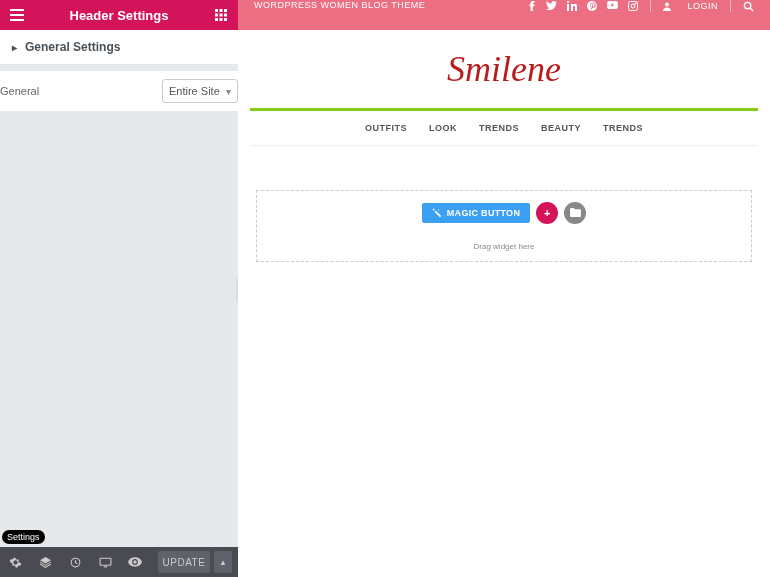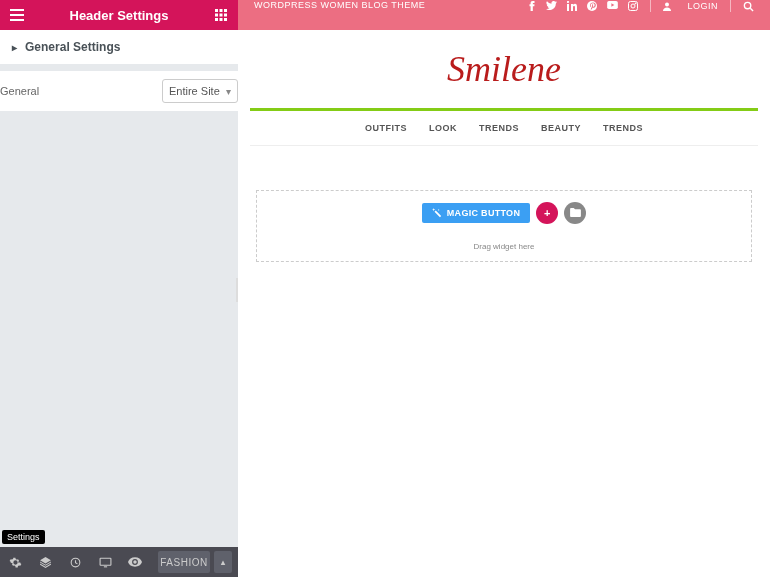--- a/index.html
+++ b/index.html
@@ -14,21 +14,21 @@
 .accordion-item.closed::before { content: "▸"; font-size: 10px; }
 .accordion-item.open::before { content: "▾"; font-size: 10px; }
 .accordion-gap { height: 6px; background: #e6e9ec; }
 
 .condition-row { background: #fff; padding: 8px 0; display: flex; align-items: center; justify-content: space-between; font-size: 11px; color: #666; }
 .condition-select { width: 76px; height: 24px; border: 1px solid #ccc; border-radius: 3px; background: #fff; padding: 0 6px; font-size: 11px; color: #555; display: flex; align-items: center; justify-content: space-between; cursor: pointer; }
 .condition-select::after { content: "▾"; font-size: 10px; color: #888; }
 
 .sb-body { flex: 1; background: #e6e9ec; }
 
-.tooltip { position: absolute; bottom: 33px; left: 2px; background: #000; color: #fff; font-size: 9px; padding: 2px 5px; border-radius: 2px; }
+.tooltip { position: absolute; bottom: 33px; left: 2px; background: #000; color: #fff; font-size: 9px; padding: 2px 5px; border-radius: 7px; }
 
 .sb-footer { height: 30px; background: #4a4a52; display: flex; align-items: center; }
 .sb-footer .ficon { width: 30px; height: 30px; display: flex; align-items: center; justify-content: center; color: #bbb; cursor: pointer; font-size: 12px; }
 .sb-footer .update-btn { flex: 1; margin: 0 4px 0 8px; height: 22px; background: #5f616b; color: #ccc; font-size: 10px; letter-spacing: 0.5px; border-radius: 2px; display: flex; align-items: center; justify-content: center; cursor: pointer; }
 .sb-footer .update-caret { width: 18px; height: 22px; background: #5f616b; margin-right: 6px; border-radius: 2px; display: flex; align-items: center; justify-content: center; color: #ccc; font-size: 9px; cursor: pointer; }
 
 .collapse-handle { position: absolute; left: 236px; top: 278px; width: 8px; height: 24px; background: #ddd; border-radius: 0 3px 3px 0; display: flex; align-items: center; justify-content: center; font-size: 8px; color: #888; cursor: pointer; }
 
 .preview { position: absolute; left: 238px; top: 0; right: 0; bottom: 0; background: #fff; overflow: auto; }
 .topbar { height: 30px; background: #ec6e82; color: #fff; display: flex; align-items: flex-start; padding: 0 16px; font-size: 9px; letter-spacing: 0.5px; justify-content: space-between; }
@@ -116,21 +116,21 @@
       <svg width="13" height="11" viewBox="0 0 24 20" fill="#ccc">
           <rect x="2" y="2" width="20" height="13" rx="1" stroke="#ccc" stroke-width="2" fill="none"></rect>
           <rect x="9" y="17" width="6" height="2"></rect>
         </svg>
     </div>
     <div class="ficon">
       <svg width="14" height="10" viewBox="0 0 24 16" fill="#ccc">
           <path d="M12 0C6 0 1.7 3.1 0 8c1.7 4.9 6 8 12 8s10.3-3.1 12-8c-1.7-4.9-6-8-12-8zm0 13a5 5 0 110-10 5 5 0 010 10zm0-8a3 3 0 100 6 3 3 0 000-6z"></path>
         </svg>
     </div>
-    <div class="update-btn">FASHION</div>
+    <div class="update-btn">UPDATE</div>
     <div class="update-caret">▴</div>
   </div>
 </div>
 
 <div class="collapse-handle">◂</div>
 
 <div class="preview">
   <div class="topbar">
     <span>WORDPRESS WOMEN BLOG THEME</span>
     <div class="topbar-right">

